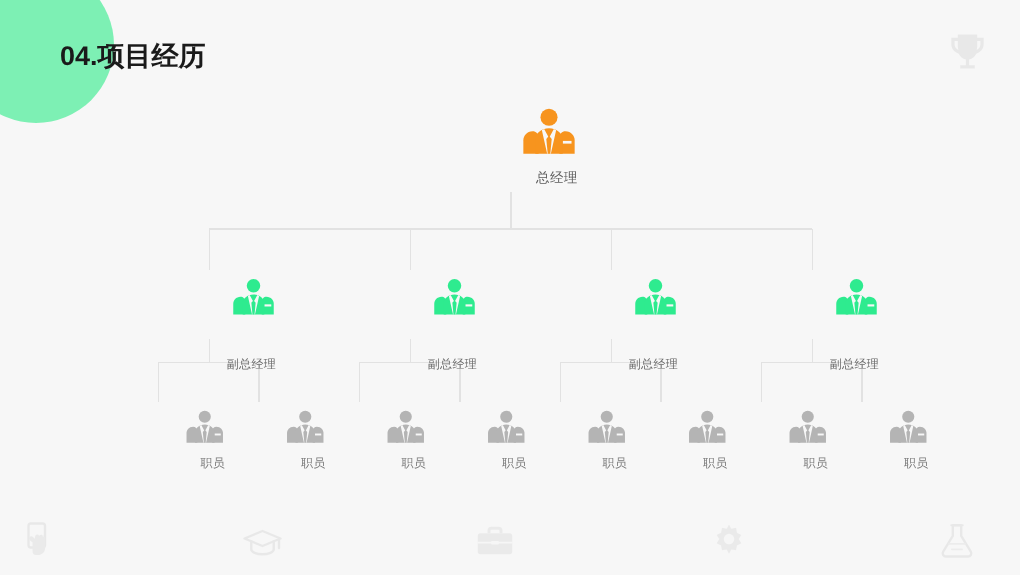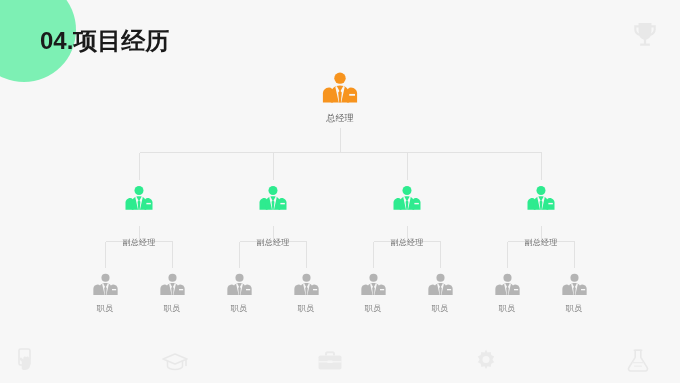--- a/index.html
+++ b/index.html
@@ -26,21 +26,21 @@
     border-radius: 50%;
     background: #7df0b4;
     z-index: 1;
   }
 
   
   #slide-title {
     position: absolute;
     left: 40px;
     top: 25px;
-    font-size: 24px;
+    font-size: 18px;
     font-weight: bold;
     color: #1a1a1a;
     letter-spacing: 0px;
     white-space: nowrap;
     z-index: 3;
   }
 
   
   #trophy-icon {
     position: absolute;
@@ -66,21 +66,21 @@
     left: 0; top: 0;
     width: 680px; height: 383px;
     z-index: 1;
     pointer-events: none;
   }
 
   .node {
     position: absolute;
     width: 90px;
     margin-left: -45px;
-    text-align: center;
+    text-align: right;
     z-index: 3;
   }
   .node .node-icon {
     display: block;
     margin: 0 auto;
     line-height: 0;
   }
   .node .node-label {
     display: block;
     margin-top: 4px;

